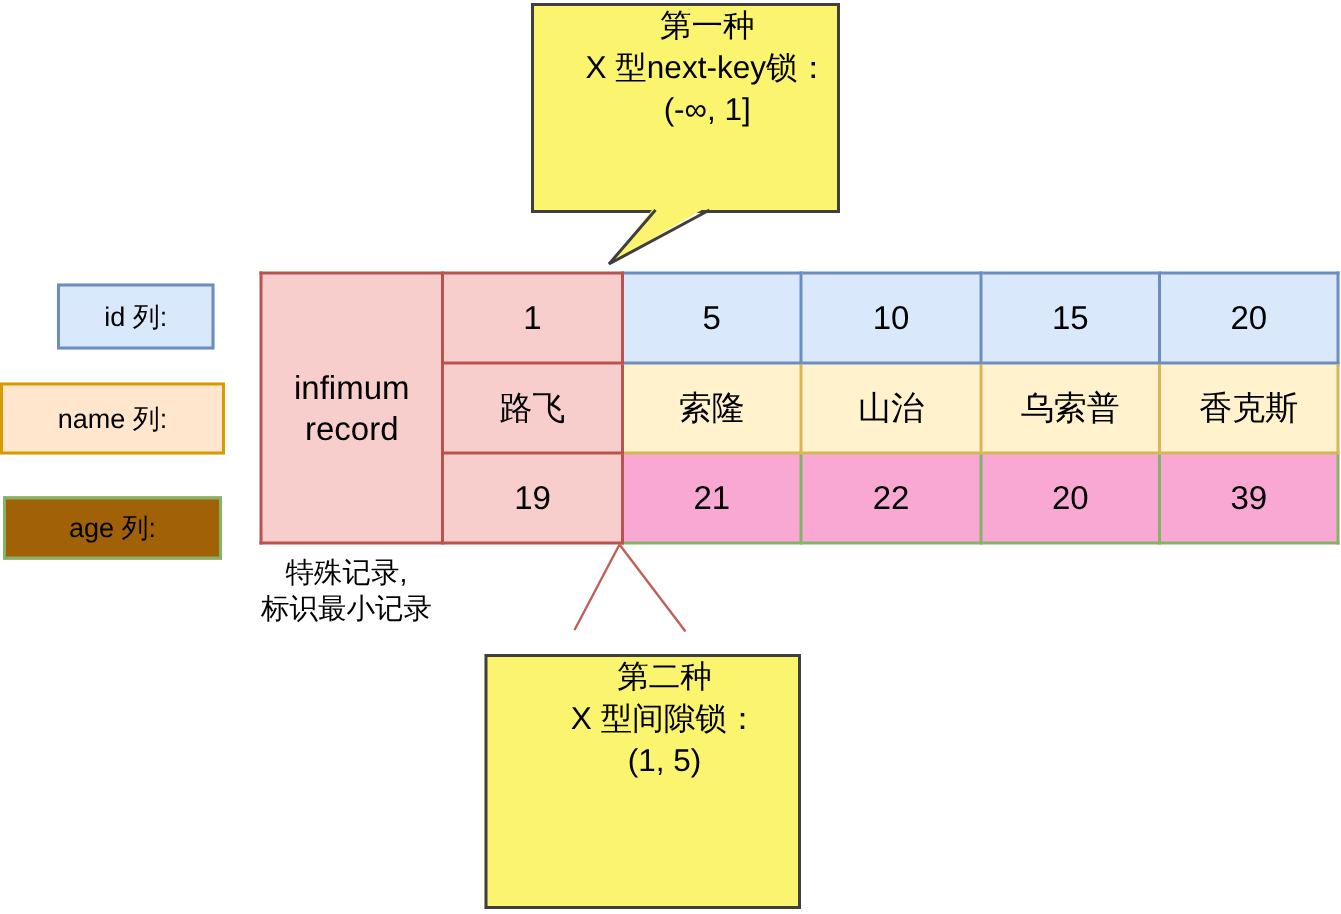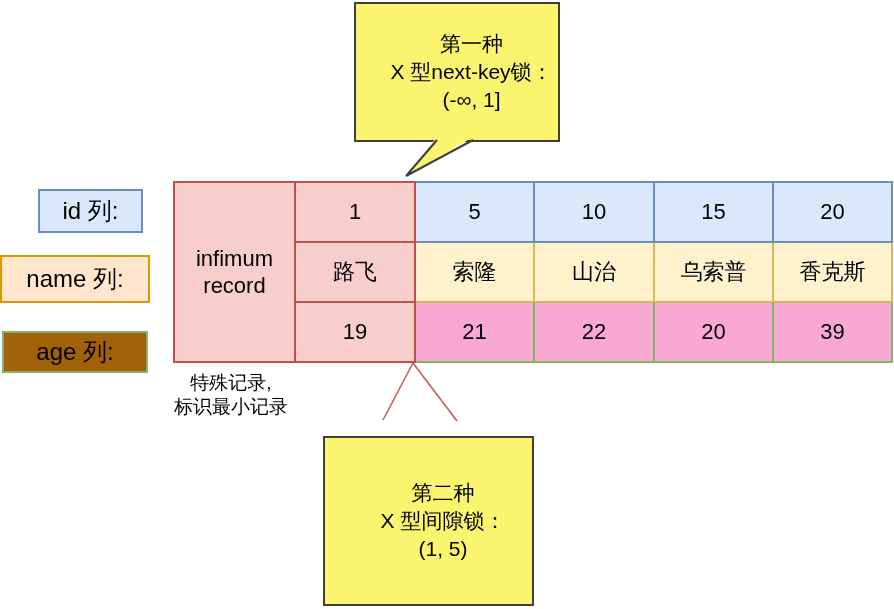--- a/index.html
+++ b/index.html
@@ -14,21 +14,21 @@
   }
   
   .callout {
     position: absolute;
     background: #faf46e;
     border: 2px solid #3f3f3f;
     box-sizing: border-box;
     display: flex;
     flex-direction: column;
     align-items: center;
-    justify-content: center;
+    justify-content: flex-start;
     text-align: center;
     font-size: 21px;
     line-height: 28px;
     z-index: 1;
     padding-left: 29px;
   }
   .top-callout { left: 354px; top: 2px; width: 206px; height: 140px; }
   .bottom-callout { left: 323px; top: 436px; width: 211px; height: 170px; }
 
   
@@ -45,21 +45,21 @@
 
   
   .col-label {
     position: absolute;
     box-sizing: border-box;
     border-width: 2px;
     border-style: solid;
     display: flex;
     align-items: center;
     justify-content: center;
-    font-size: 24px;
+    font-size: 18px;
   }
   .id-label    { left: 38px; top: 189px; width: 105px; height: 44px; background: #dae8fc; border-color: #6c8ebf; }
   .name-label  { left: 0px;  top: 255px; width: 150px; height: 48px; background: #ffe6cc; border-color: #d79b00; }
   .age-label   { left: 2px;  top: 331px; width: 146px; height: 42px; background: #a16207; border-color: #82b366; }
 
   
   table.records {
     position: absolute;
     left: 173px; top: 181px;
     width: 718px;

